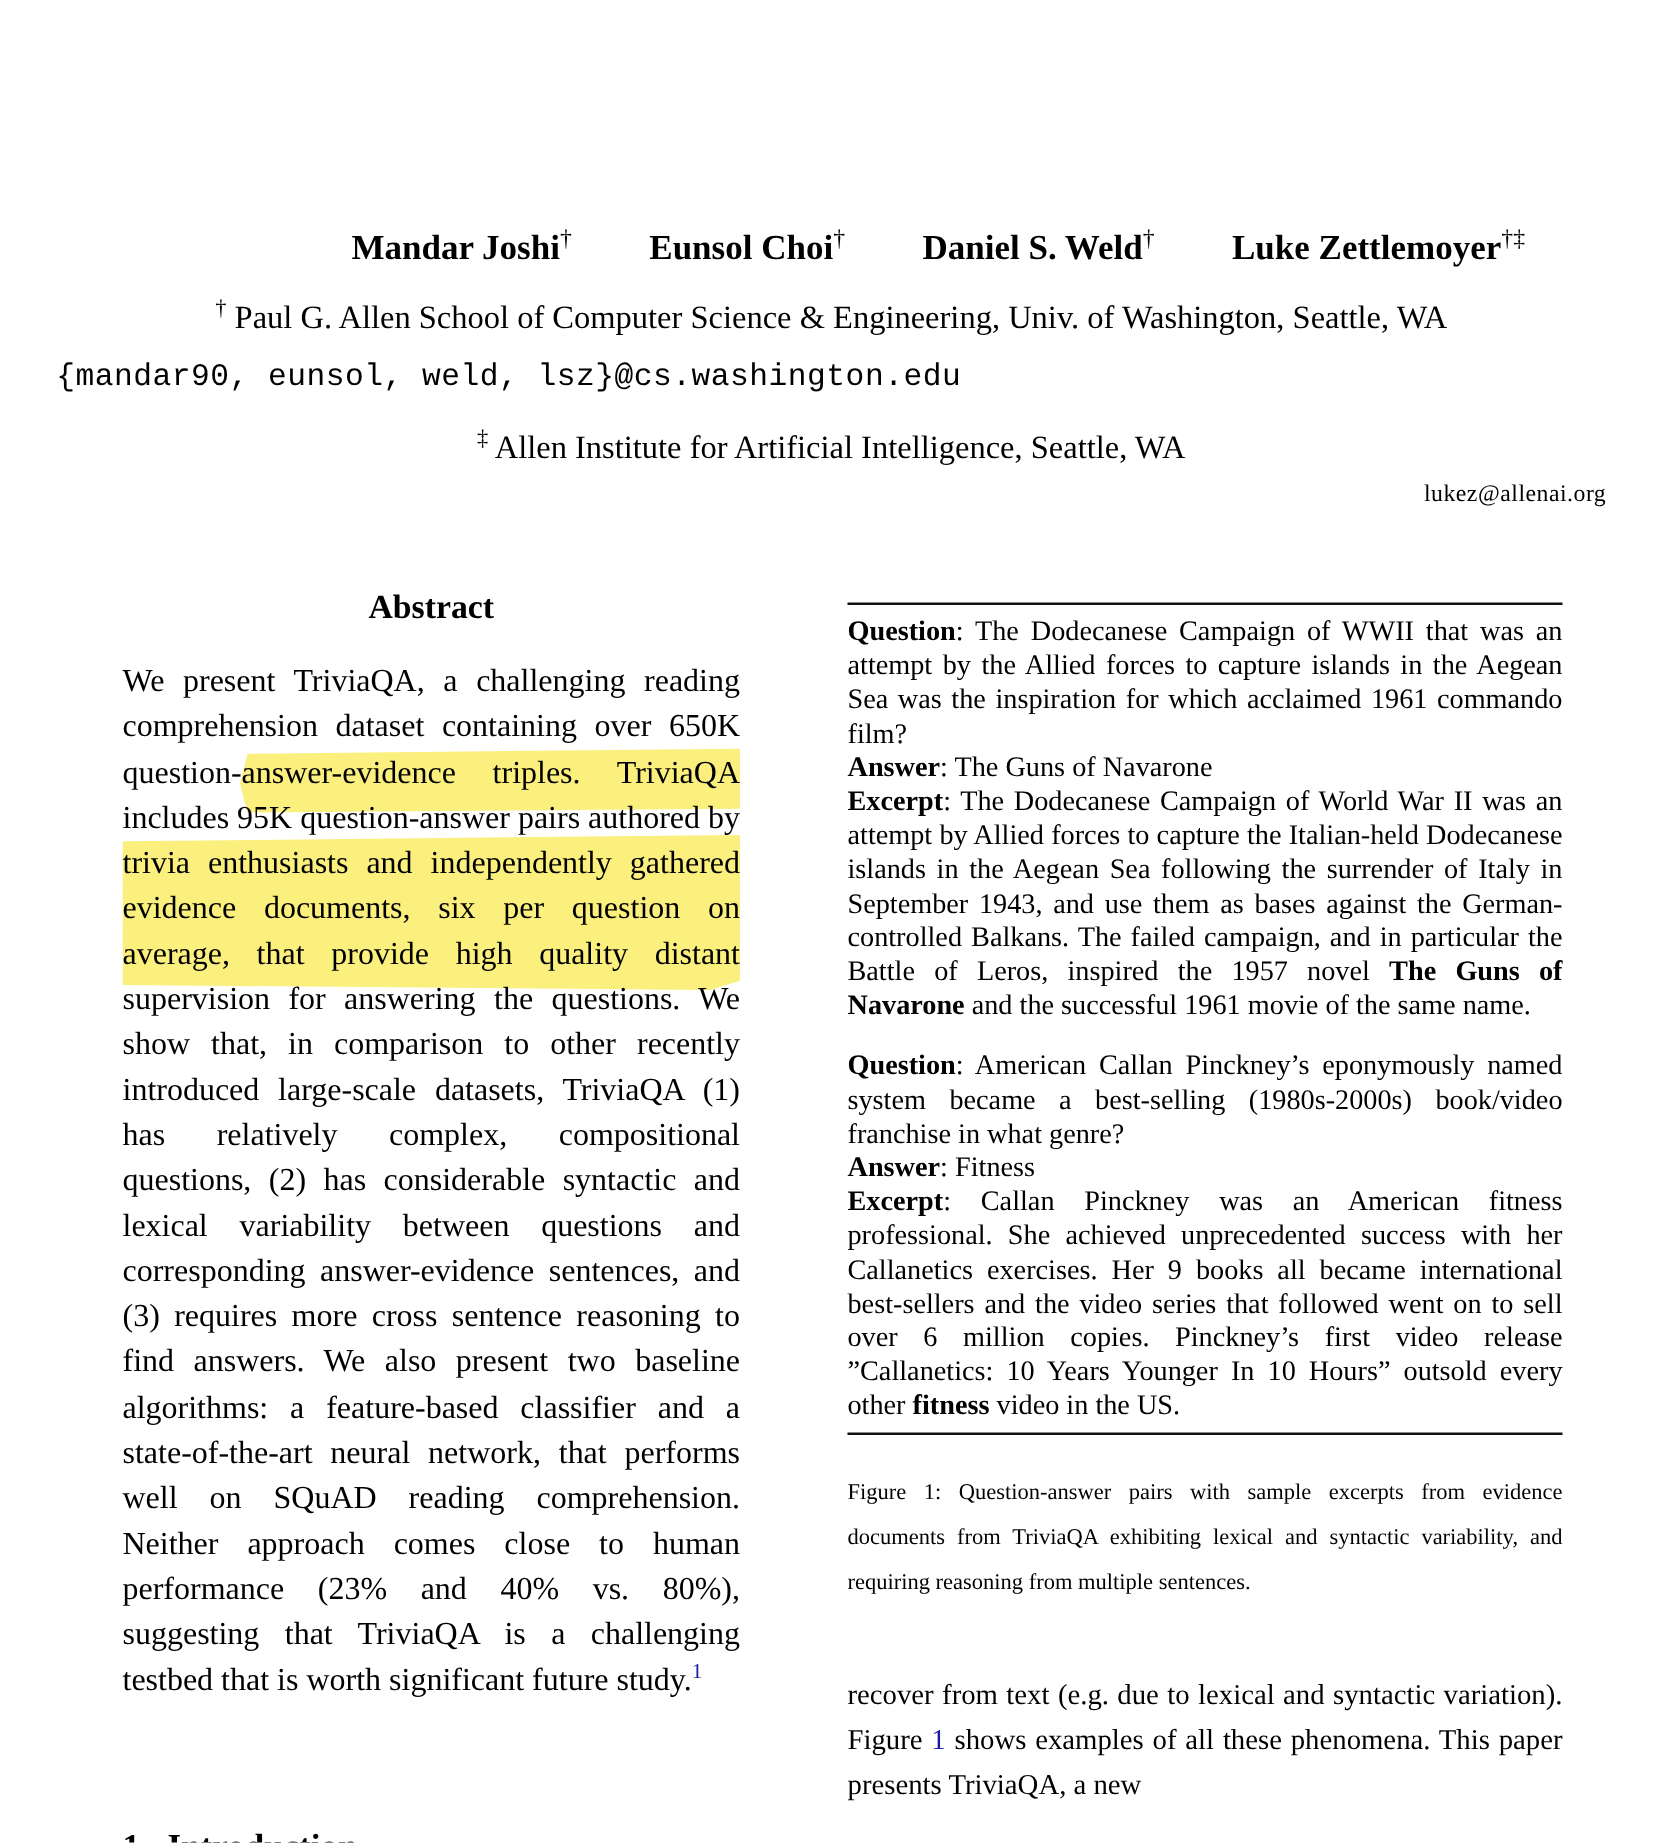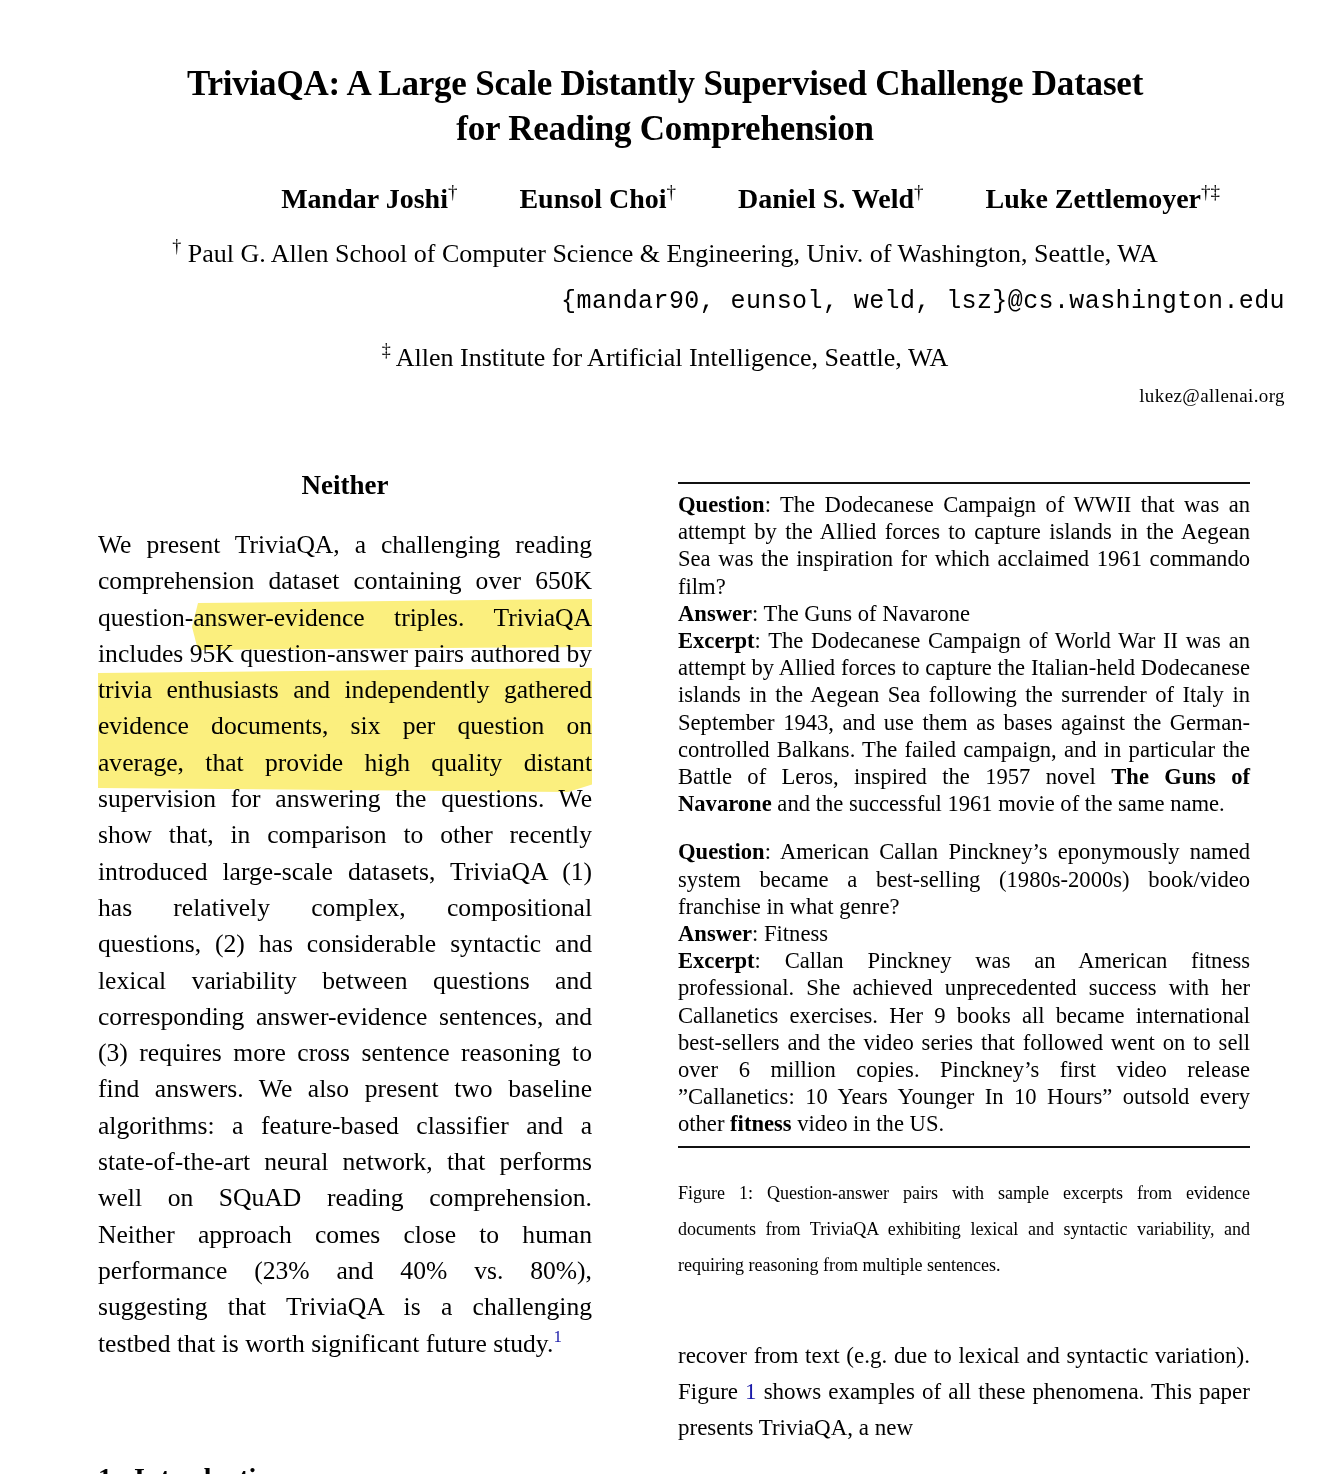--- a/index.html
+++ b/index.html
@@ -65,21 +65,21 @@
     font-size: 18px;
     vertical-align: super;
     line-height: 0;
   }
 
   .email1 {
     position: absolute;
     left: 45px;
     top: 287px;
     width: 1240px;
-    text-align: right;
+    text-align: left;
     font-family: "Liberation Mono", "DejaVu Sans Mono", monospace;
     font-size: 25px;
     letter-spacing: 0.4px;
   }
 
   .affil2 {
     position: absolute;
     left: 45px;
     top: 343px;
     width: 1240px;
@@ -204,24 +204,20 @@
   }
   .section-clip .num {
     margin-right: 22px;
   }
 </style>
 </head>
 <body>
 
 <div class="page">
 
-  <div class="title">
-    <div>TriviaQA: A Large Scale Distantly Supervised Challenge Dataset</div>
-    <div>for Reading Comprehension</div>
-  </div>
 
   <div class="authors">
     <span><span>Mandar Joshi</span><span class="dag">†</span></span>
     <span><span>Eunsol Choi</span><span class="dag">†</span></span>
     <span><span>Daniel S. Weld</span><span class="dag">†</span></span>
     <span><span>Luke Zettlemoyer</span><span class="dag">†‡</span></span>
   </div>
 
   <div class="affil1"><span class="mark">†</span> <span>Paul G. Allen School of Computer Science &amp; Engineering, Univ. of Washington, Seattle, WA</span></div>
   <div class="email1">{mandar90, eunsol, weld, lsz}@cs.washington.edu</div>
@@ -233,21 +229,21 @@
 
     <svg class="hl-layer" viewBox="0 0 494 1004" preserveAspectRatio="none" aria-hidden="true">
 
       <path id="hl-a" d="M 100 133 L 494 129 L 494 177 L 100 180 L 94 157 Z" fill="#fbef7e"></path>
 
       <path id="hl-b" d="M 0 203 L 494 198 L 494 243 L 0 246 Z" fill="#fbef7e"></path>
       <path id="hl-c" d="M 0 238 L 494 234 L 494 280 L 0 283 Z" fill="#fbef7e"></path>
       <path id="hl-d" d="M 0 274 L 494 270 L 496 314 L 470 322 L 0 318 Z" fill="#fbef7e"></path>
     </svg>
 
-    <div class="abstract-head">Neither</div>
+    <div class="abstract-head">Abstract</div>
     <p class="abstract-body"><span>We present TriviaQA, a challenging reading comprehension dataset containing over </span><span>650K question-answer-evidence</span><span> triples. TriviaQA includes 95K question-</span><span>answer pairs authored by trivia enthusiasts and independently gathered evidence documents, six per question on average,</span><span> that provide high quality distant supervision for answering the questions. We show that, in comparison to other recently introduced large-scale datasets, TriviaQA (1) has relatively complex, compositional questions, (2) has considerable syntactic and lexical variability between questions and corresponding answer-evidence sentences, and (3) requires more cross sentence reasoning to find answers. We also present two baseline algorithms: a feature-based classifier and a state-of-the-art neural network, that performs well on SQuAD reading comprehension. Neither approach comes close to human performance (23% and 40% vs. 80%), suggesting that TriviaQA is a challenging testbed that is worth significant future study.</span><span class="fn-link">1</span></p>
   </div>
 
   <div class="section-clip"><span class="num">1</span><span>Introduction</span></div>
 
   <div class="col-right">
 
     <div class="figbox">
 
       <p class="qa-block"><span class="qa-label">Question</span><span>: The Dodecanese Campaign of WWII that was an attempt by the Allied forces to capture islands in the Aegean Sea was the inspiration for which acclaimed 1961 commando film?</span><br><span class="qa-label">Answer</span><span>: The Guns of Navarone</span><br><span class="qa-label">Excerpt</span><span>: The Dodecanese Campaign of World War II was an attempt by Allied forces to capture the Italian-held Dodecanese islands in the Aegean Sea following the surrender of Italy in September 1943, and use them as bases against the German-controlled Balkans. The failed campaign, and in particular the Battle of Leros, inspired the 1957 novel </span><span class="b">The Guns of Navarone</span><span> and the successful 1961 movie of the same name.</span></p>

